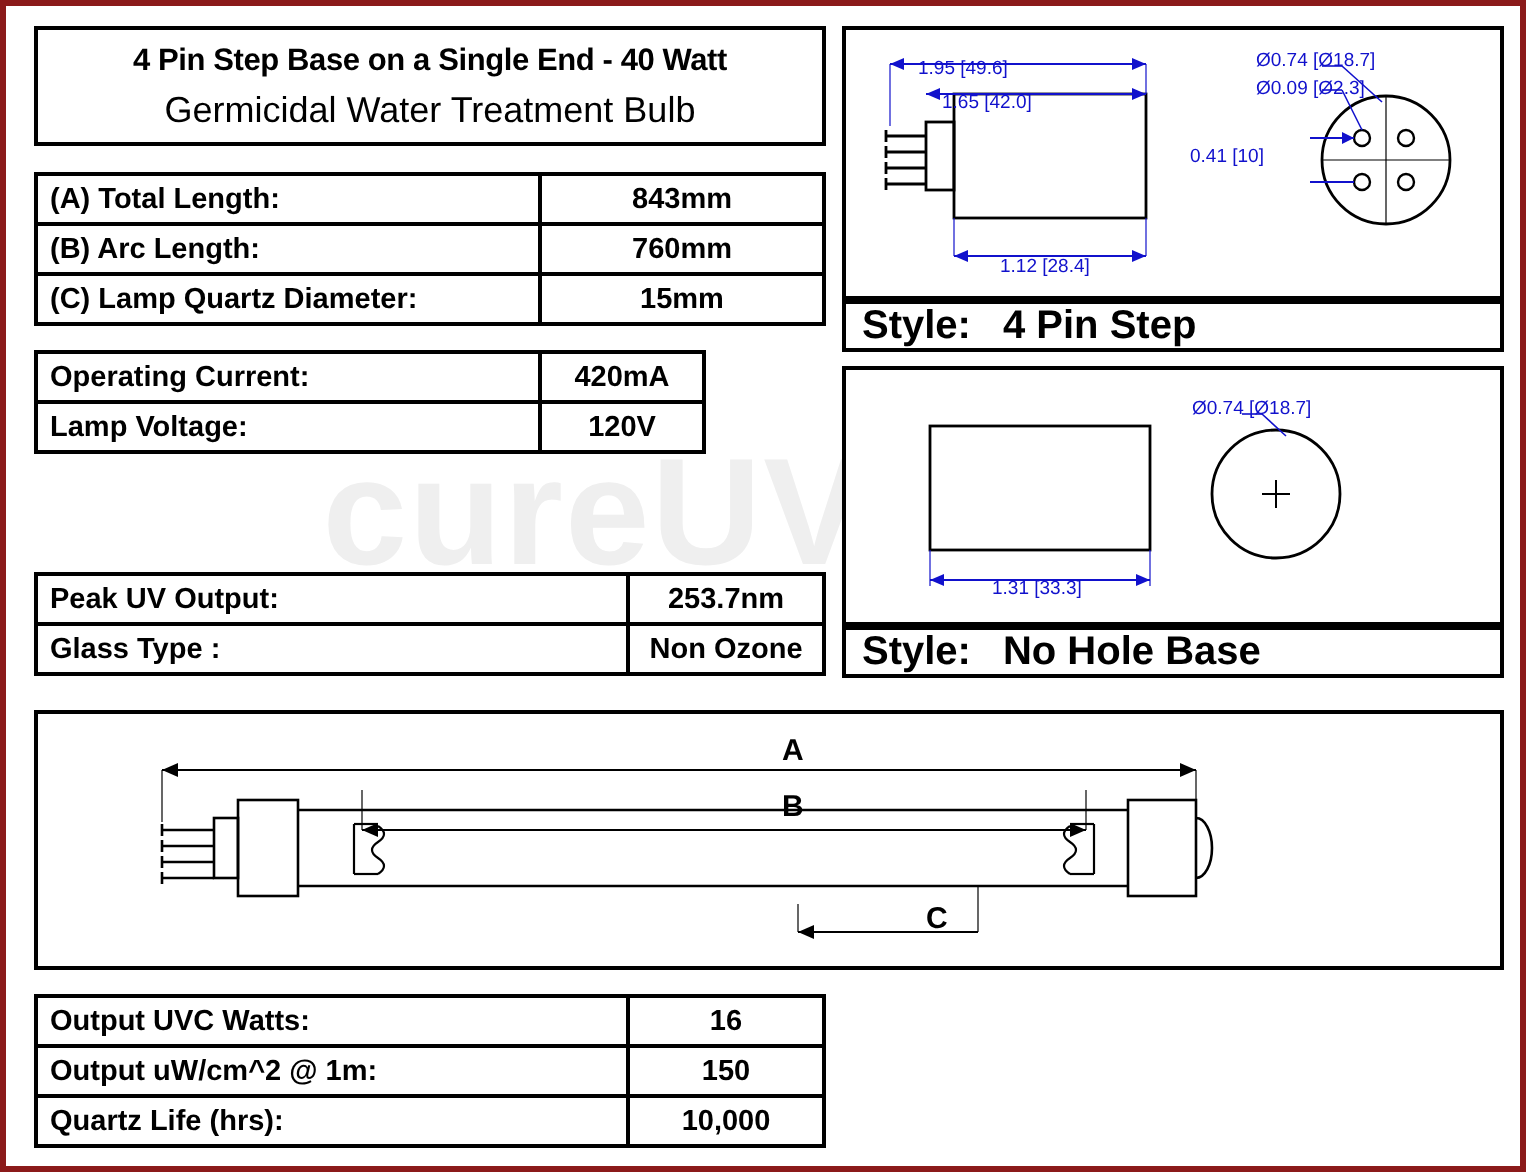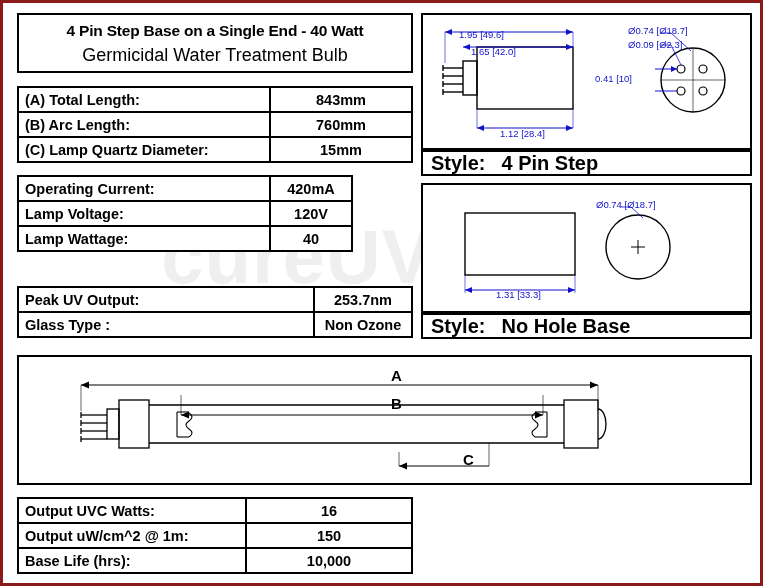--- a/index.html
+++ b/index.html
@@ -148,24 +148,20 @@
 
     <table class="spec" style="left:14px; top:172px; width:336px;">
       <tbody>
           <tr>
         <td style="width:252px;">Operating Current:</td>
         <td class="val">420mA</td>
       </tr>
       <tr>
         <td>Lamp Voltage:</td>
         <td class="val">120V</td>
-      </tr>
-      <tr>
-        <td>Lamp Wattage:</td>
-        <td class="val">40</td>
       </tr>
     </tbody>
       </table>
 
     <table class="spec" style="left:14px; top:283px; width:396px;">
       <tbody>
           <tr>
         <td style="width:296px;">Peak UV Output:</td>
         <td class="val">253.7nm</td>
       </tr>
@@ -315,28 +311,28 @@
       </svg>
 
       <div class="lbl-black" style="left:372px; top:10px;">A</div>
       <div class="lbl-black" style="left:372px; top:38px;">B</div>
       <div class="lbl-black" style="left:444px; top:94px;">C</div>
     </div>
 
     <table class="spec" style="left:14px; top:494px; width:396px;">
       <tbody>
           <tr>
-        <td style="width:228px;">Output UVC Watts:</td>
+        <td style="width:296px;">Output UVC Watts:</td>
         <td class="val">16</td>
       </tr>
       <tr>
         <td>Output uW/cm^2 @ 1m:</td>
         <td class="val">150</td>
       </tr>
       <tr>
-        <td>Base Life (hrs):</td>
+        <td>Quartz Life (hrs):</td>
         <td class="val">10,000</td>
       </tr>
     </tbody>
       </table>
 
   </div>
 </div>
 
 </body></html>

